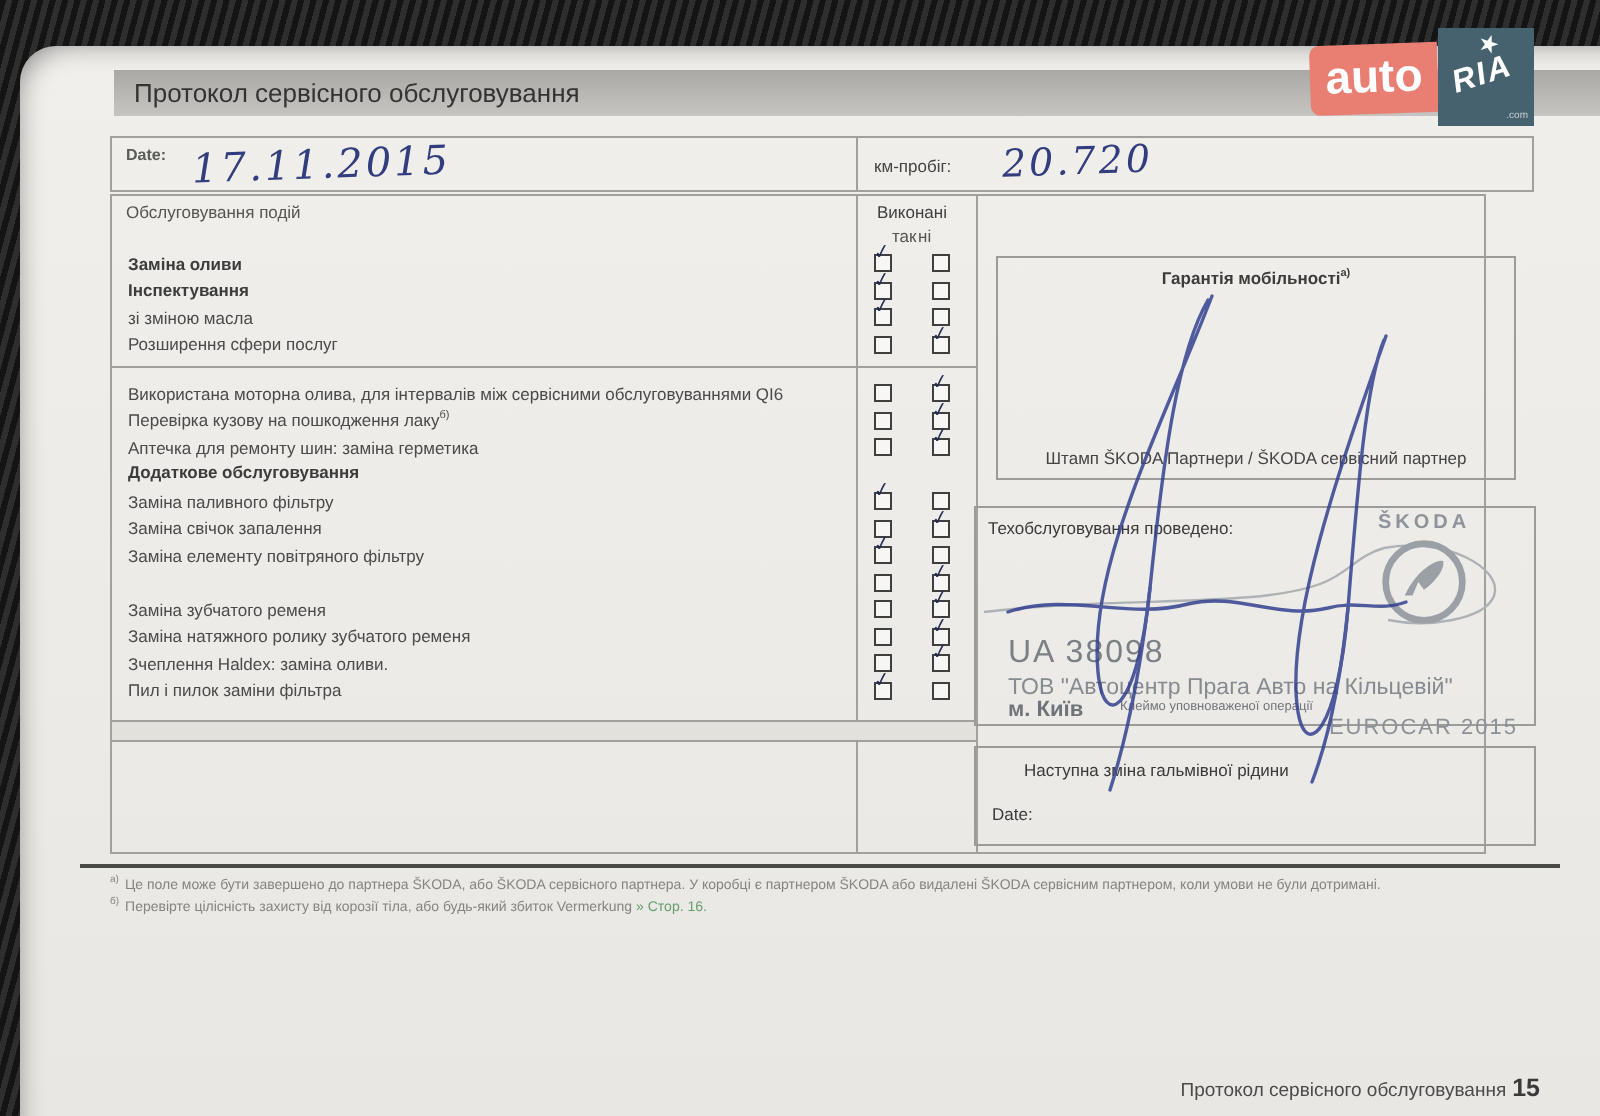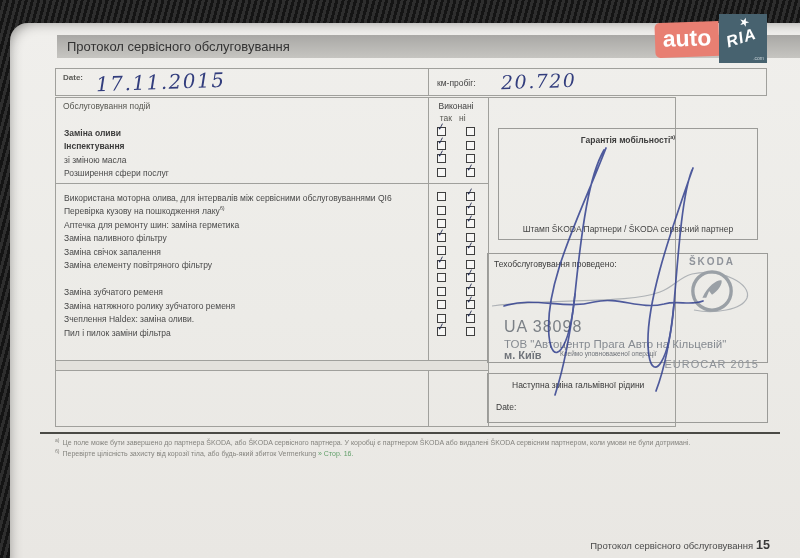--- a/index.html
+++ b/index.html
@@ -40,26 +40,26 @@
   .small-lab{font-size:8px;color:#5a5a56;}
   .daterow .date-lab{position:absolute;left:7px;top:4px;font-weight:bold;}
   .daterow .km-lab{position:absolute;left:381px;top:9px;font-size:8.5px;color:#444;}
   .hand{
     font-family:"DejaVu Serif",serif;font-style:italic;color:#323d7d;
     letter-spacing:1.5px;white-space:nowrap;
   }
   .hand-date{position:absolute;left:40px;top:1px;font-size:20px;transform:rotate(-2deg);}
   .hand-km{position:absolute;left:445px;top:1px;font-size:19px;transform:rotate(-2deg);}
   
-  .table{position:absolute;left:45px;top:74px;width:621px;height:330px;border:1px solid #a0a09c;box-sizing:border-box;font-size:8.5px;color:#4a4a4a;}
+  .table{position:absolute;left:45px;top:74px;width:688px;height:330px;border:1px solid #a0a09c;box-sizing:border-box;font-size:8.5px;color:#4a4a4a;}
   .table .vl1{position:absolute;left:372px;top:0;bottom:0;width:1px;background:#a0a09c;}
   .table .vl2{position:absolute;left:432px;top:0;bottom:0;width:1px;background:#a0a09c;}
   .th-left{position:absolute;left:7px;top:3px;color:#55554f;}
   .th-done{position:absolute;left:370px;top:3px;width:60px;text-align:center;color:#3f3f3f;}
-  .th-yes{position:absolute;left:374px;top:15px;width:22px;text-align:right;color:#55554f;}
+  .th-yes{position:absolute;left:374px;top:15px;width:22px;text-align:left;color:#55554f;padding-left:16px;}
   .th-no{position:absolute;left:403px;top:15px;width:22px;text-align:left;color:#55554f;}
   .g1{position:absolute;left:0;top:26px;width:432px;}
   .sep1{position:absolute;left:0;top:85px;width:432px;height:1px;background:#a0a09c;}
   .g2{position:absolute;left:0;top:91px;width:432px;}
   .band{position:absolute;left:0;top:262px;width:432px;height:11px;background:#e3e1dc;border-top:1px solid #a0a09c;border-bottom:1px solid #a0a09c;box-sizing:border-box;}
   .brakerow{position:absolute;left:0;top:284px;width:432px;height:16px;}
   .row{position:relative;height:13.5px;line-height:13.5px;padding-left:8px;white-space:nowrap;}
   .row.b .it-lab{font-weight:bold;color:#3c3c3c;}
   .cb{position:absolute;top:3px;width:7px;height:7px;border:1px solid #3f3f3f;background:rgba(255,255,255,.55);}
   .cb.y{left:381px;} .cb.n{left:410px;}
@@ -192,20 +192,23 @@
       </div>
       <div class="row">
         <span class="it-lab"><span>Аптечка для ремонту шин: заміна герметика</span><sup></sup></span>
         <span class="cb y">
             <i class="tick"></i>
           </span>
         <span class="cb n">
             <i class="tick">✓</i>
           </span>
       </div>
+      <div class="row b">
+        <span class="it-lab"><span>Додаткове обслуговування</span></span>
+      </div>
       <div class="row">
         <span class="it-lab"><span>Заміна паливного фільтру</span><sup></sup></span>
         <span class="cb y">
             <i class="tick">✓</i>
           </span>
         <span class="cb n">
             <i class="tick"></i>
           </span>
       </div>
       <div class="row">

